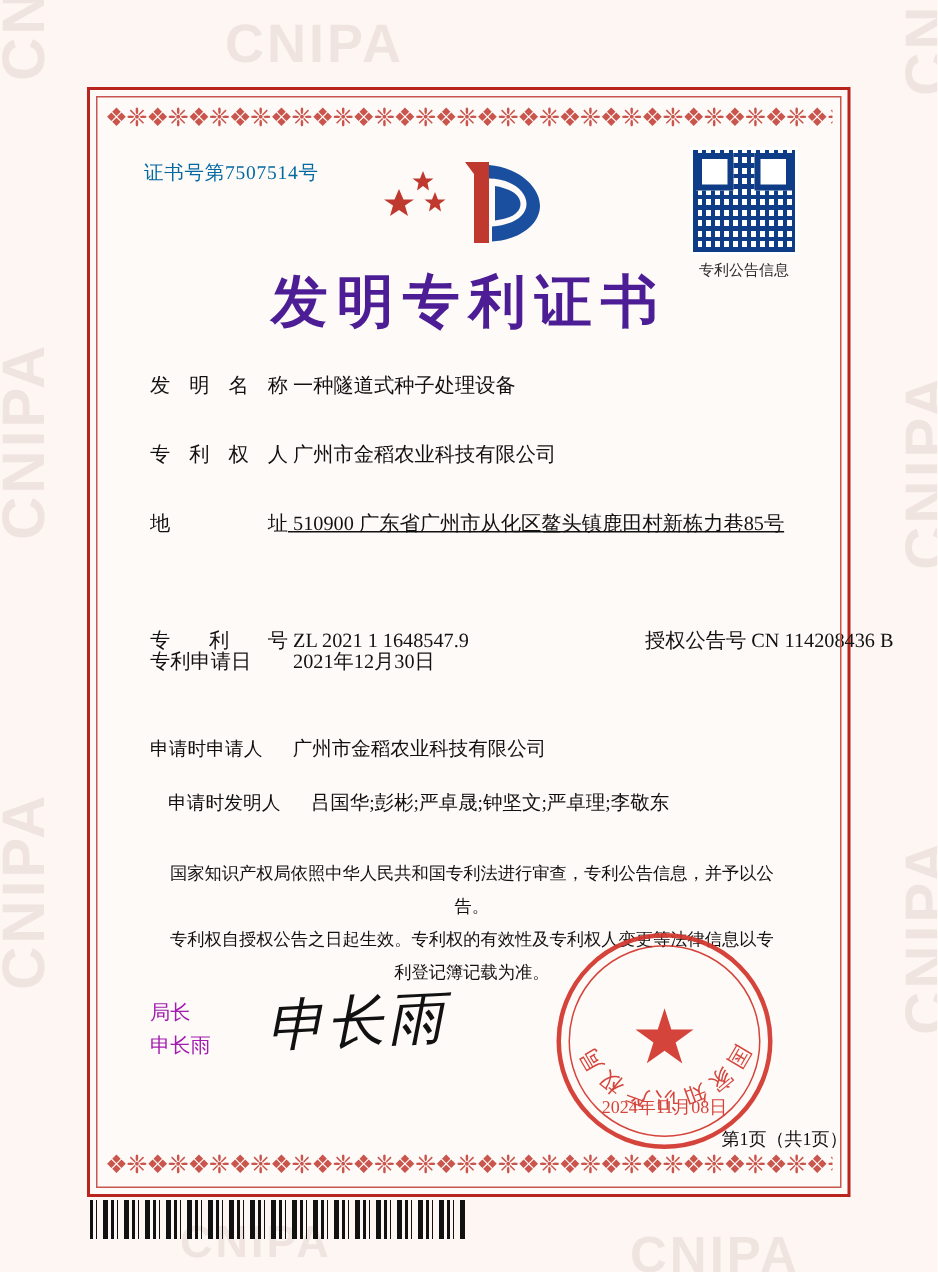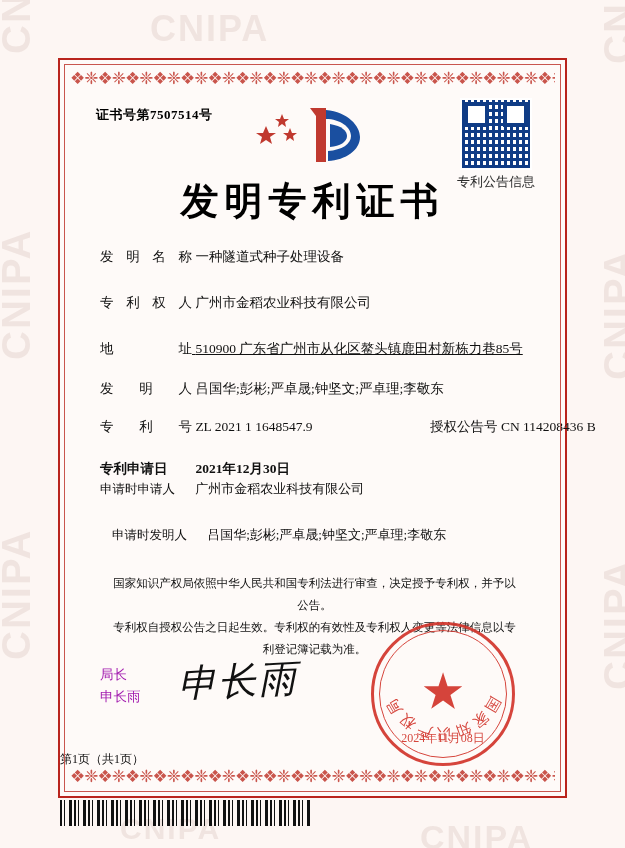--- a/index.html
+++ b/index.html
@@ -68,23 +68,22 @@
   }
   .orn.top { top: 6px; }
   .orn.bot { bottom: 6px; }
 
   
   #certno {
     position: absolute;
     left: 36px;
     top: 46px;
     font-size: 13px;
-    color: #000000;
+    color: #0369a1;
     letter-spacing: .5px;
-    font-weight: bold;
   }
   #logo {
     position: absolute;
     left: 50%;
     top: 44px;
     transform: translateX(-50%);
     width: 130px;
     height: 62px;
   }
   #qrwrap {
@@ -109,35 +108,35 @@
   #qr::before, #qr::after {
     content: "";
     position: absolute;
     width: 17px; height: 17px;
     border: 4px solid #0f3c86;
     background: #fff;
   }
   #qr::before { left: 2px; top: 2px; }
   #qr::after  { right: 2px; top: 2px; }
   .qrcap {
-    font-size: 13px;
+    font-size: 10px;
     color: #2a2a2a;
     margin-top: 3px;
     letter-spacing: 0;
   }
 
   
   #title {
     position: absolute;
     left: 0; right: 0;
     top: 116px;
     text-align: center;
     font-size: 38px;
     letter-spacing: 6px;
-    color: #000000;
+    color: #4c1d95;
     font-weight: 700;
     font-family: "DejaVu Serif", "Liberation Serif", serif;
   }
 
   
   .field {
     position: absolute;
     left: 40px;
     right: 36px;
     font-size: 13.5px;
@@ -239,21 +238,21 @@
     text-align: center;
     font-size: 12px;
     color: #d2352c;
   }
 
   
   #pageno {
     position: absolute;
     left: 0; right: 0;
     bottom: 28px;
-    text-align: left;
+    text-align: right;
     font-size: 12px;
     color: #111;
   }
   #barcode {
     position: absolute;
     left: 60px;
     bottom: 22px;
     width: 250px;
     height: 26px;
     background-image: repeating-linear-gradient(90deg,
@@ -309,51 +308,47 @@
     <div class="field" style="top:188px;">
       <span class="lab sp">发明名称</span>
       <span class="val">一种隧道式种子处理设备</span>
     </div>
 
     <div class="field" style="top:280px;text-decoration:underline;">
       <span class="lab sp">地址</span>
       <span class="val">510900 广东省广州市从化区鳌头镇鹿田村新栋力巷85号</span>
     </div>
 
-    <div class="field" style="top:320px;">
-      <span class="lab sp">发明人</span>
-      <span class="val">吕国华;彭彬;严卓晟;钟坚文;严卓理;李敬东</span>
-    </div>
 
     <div class="field" style="top:358px;">
       <span class="lab sp">专利号</span>
       <span class="val">ZL 2021 1 1648547.9</span>
       <span class="rcol">
         <span class="rlab">授权公告号</span>
         <span class="val" style="margin-left:0;">CN 114208436 B</span>
       </span>
     </div>
 
-    <div class="field" style="top:400px;font-weight:bold;">
+    <div class="field" style="top:372px;">
       <span class="lab nsp">专利申请日</span>
       <span class="val">2021年12月30日</span>
     </div>
 
-    <div class="field" style="top:420px; font-size:12.5px;">
+    <div class="field" style="top:430px; font-size:12.5px;">
       <span class="lab nsp">申请时申请人</span>
       <span class="val" style="font-size:13px;">广州市金稻农业科技有限公司</span>
     </div>
 
     <div class="field" style="top:466px; font-size:12.5px;margin-left:12px;">
       <span class="lab nsp">申请时发明人</span>
       <span class="val" style="font-size:13px;">吕国华;彭彬;严卓晟;钟坚文;严卓理;李敬东</span>
     </div>
 
     <div id="legal">
-      <div>国家知识产权局依照中华人民共和国专利法进行审查，决定授予专利权，并予以公告。</div>
+      <div>国家知识产权局依照中华人民共和国专利法进行审查，专利公告信息，并予以公告。</div>
       <div>专利权自授权公告之日起生效。专利权的有效性及专利权人变更等法律信息以专利登记簿记载为准。</div>
     </div>
 
     <div id="sig-label">
       <div>局长</div>
       <div>申长雨</div>
     </div>
     <div id="sig-script">申长雨</div>
 
     <div id="seal">

